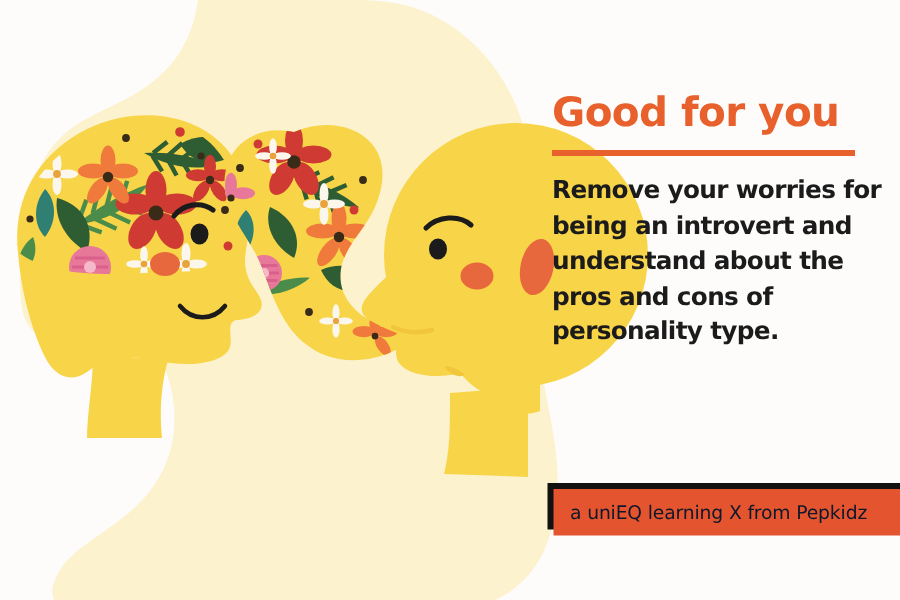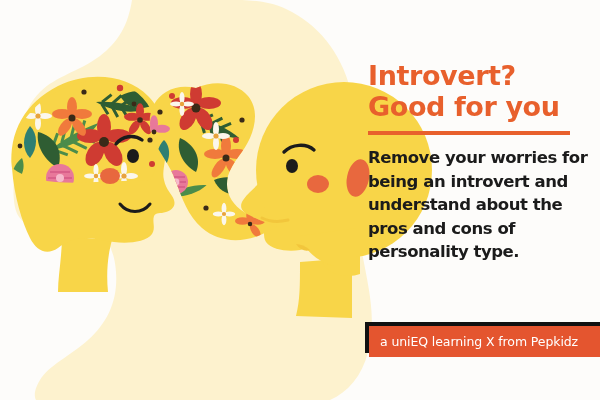--- a/index.html
+++ b/index.html
@@ -90,21 +90,21 @@
   .banner {
     position: absolute;
     left: 4px; top: 4px;
     width: 241px;
     height: 31px;
     background: #e4552f;
     display: flex;
     align-items: center;
   }
   .banner-text {
-    color: #ffffff;
+    color: #0f172a;
     font-family: "DejaVu Sans", sans-serif;
     font-size: 12.5px;
     letter-spacing: -0.1px;
     padding-left: 11px;
     white-space: nowrap;
   }
 </style>
 </head>
 <body>
 
@@ -436,21 +436,20 @@
           <circle cx="172" cy="96" r="3"></circle>
             <circle cx="236" cy="140" r="3"></circle>
           <circle cx="196" cy="230" r="3"></circle>
         </g>
       </g>
     </g>
   </svg>
 
   <div class="text-col">
     <h1 class="headline">
-      <span>Introvert?</span>
       <span class="line2">Good for you</span>
     </h1>
     <div class="rule"></div>
     <p class="body-copy">Remove your worries for being an introvert and understand about the pros and cons of personality type.</p>
   </div>
 
   <div class="banner-wrap">
     <div class="banner-shadow"></div>
     <div class="banner">
       <span class="banner-text">a uniEQ learning X from Pepkidz</span>

